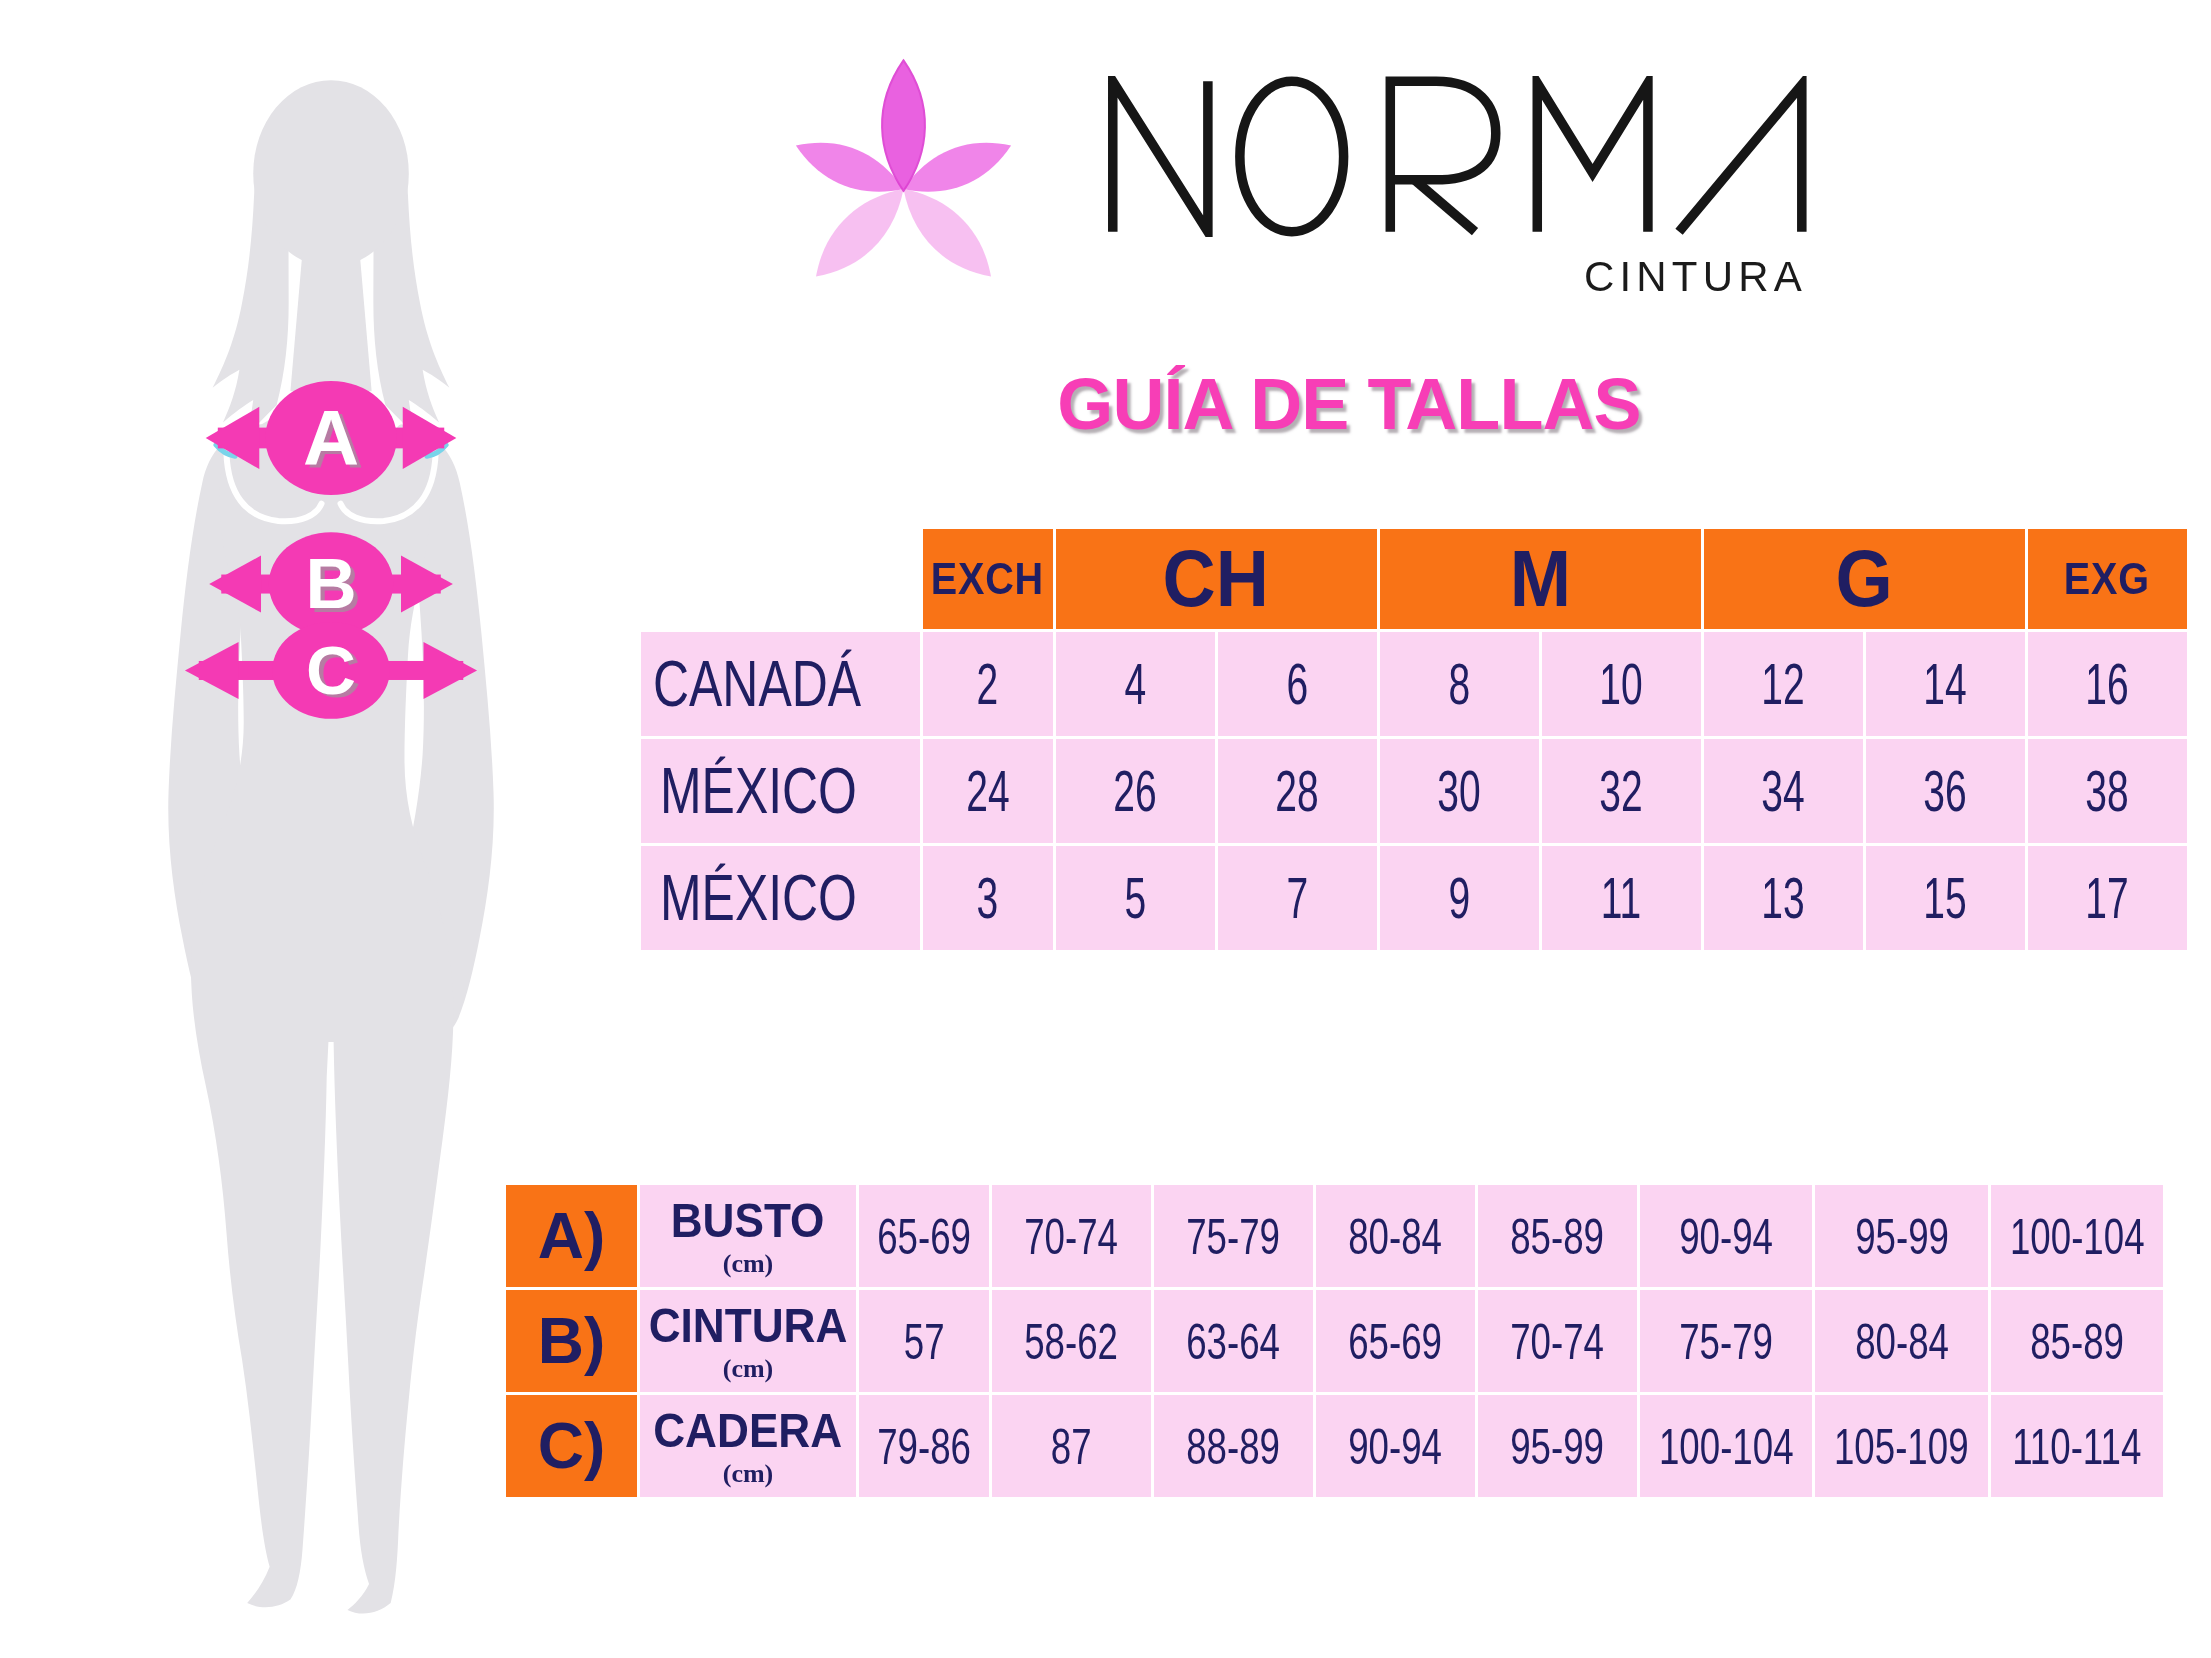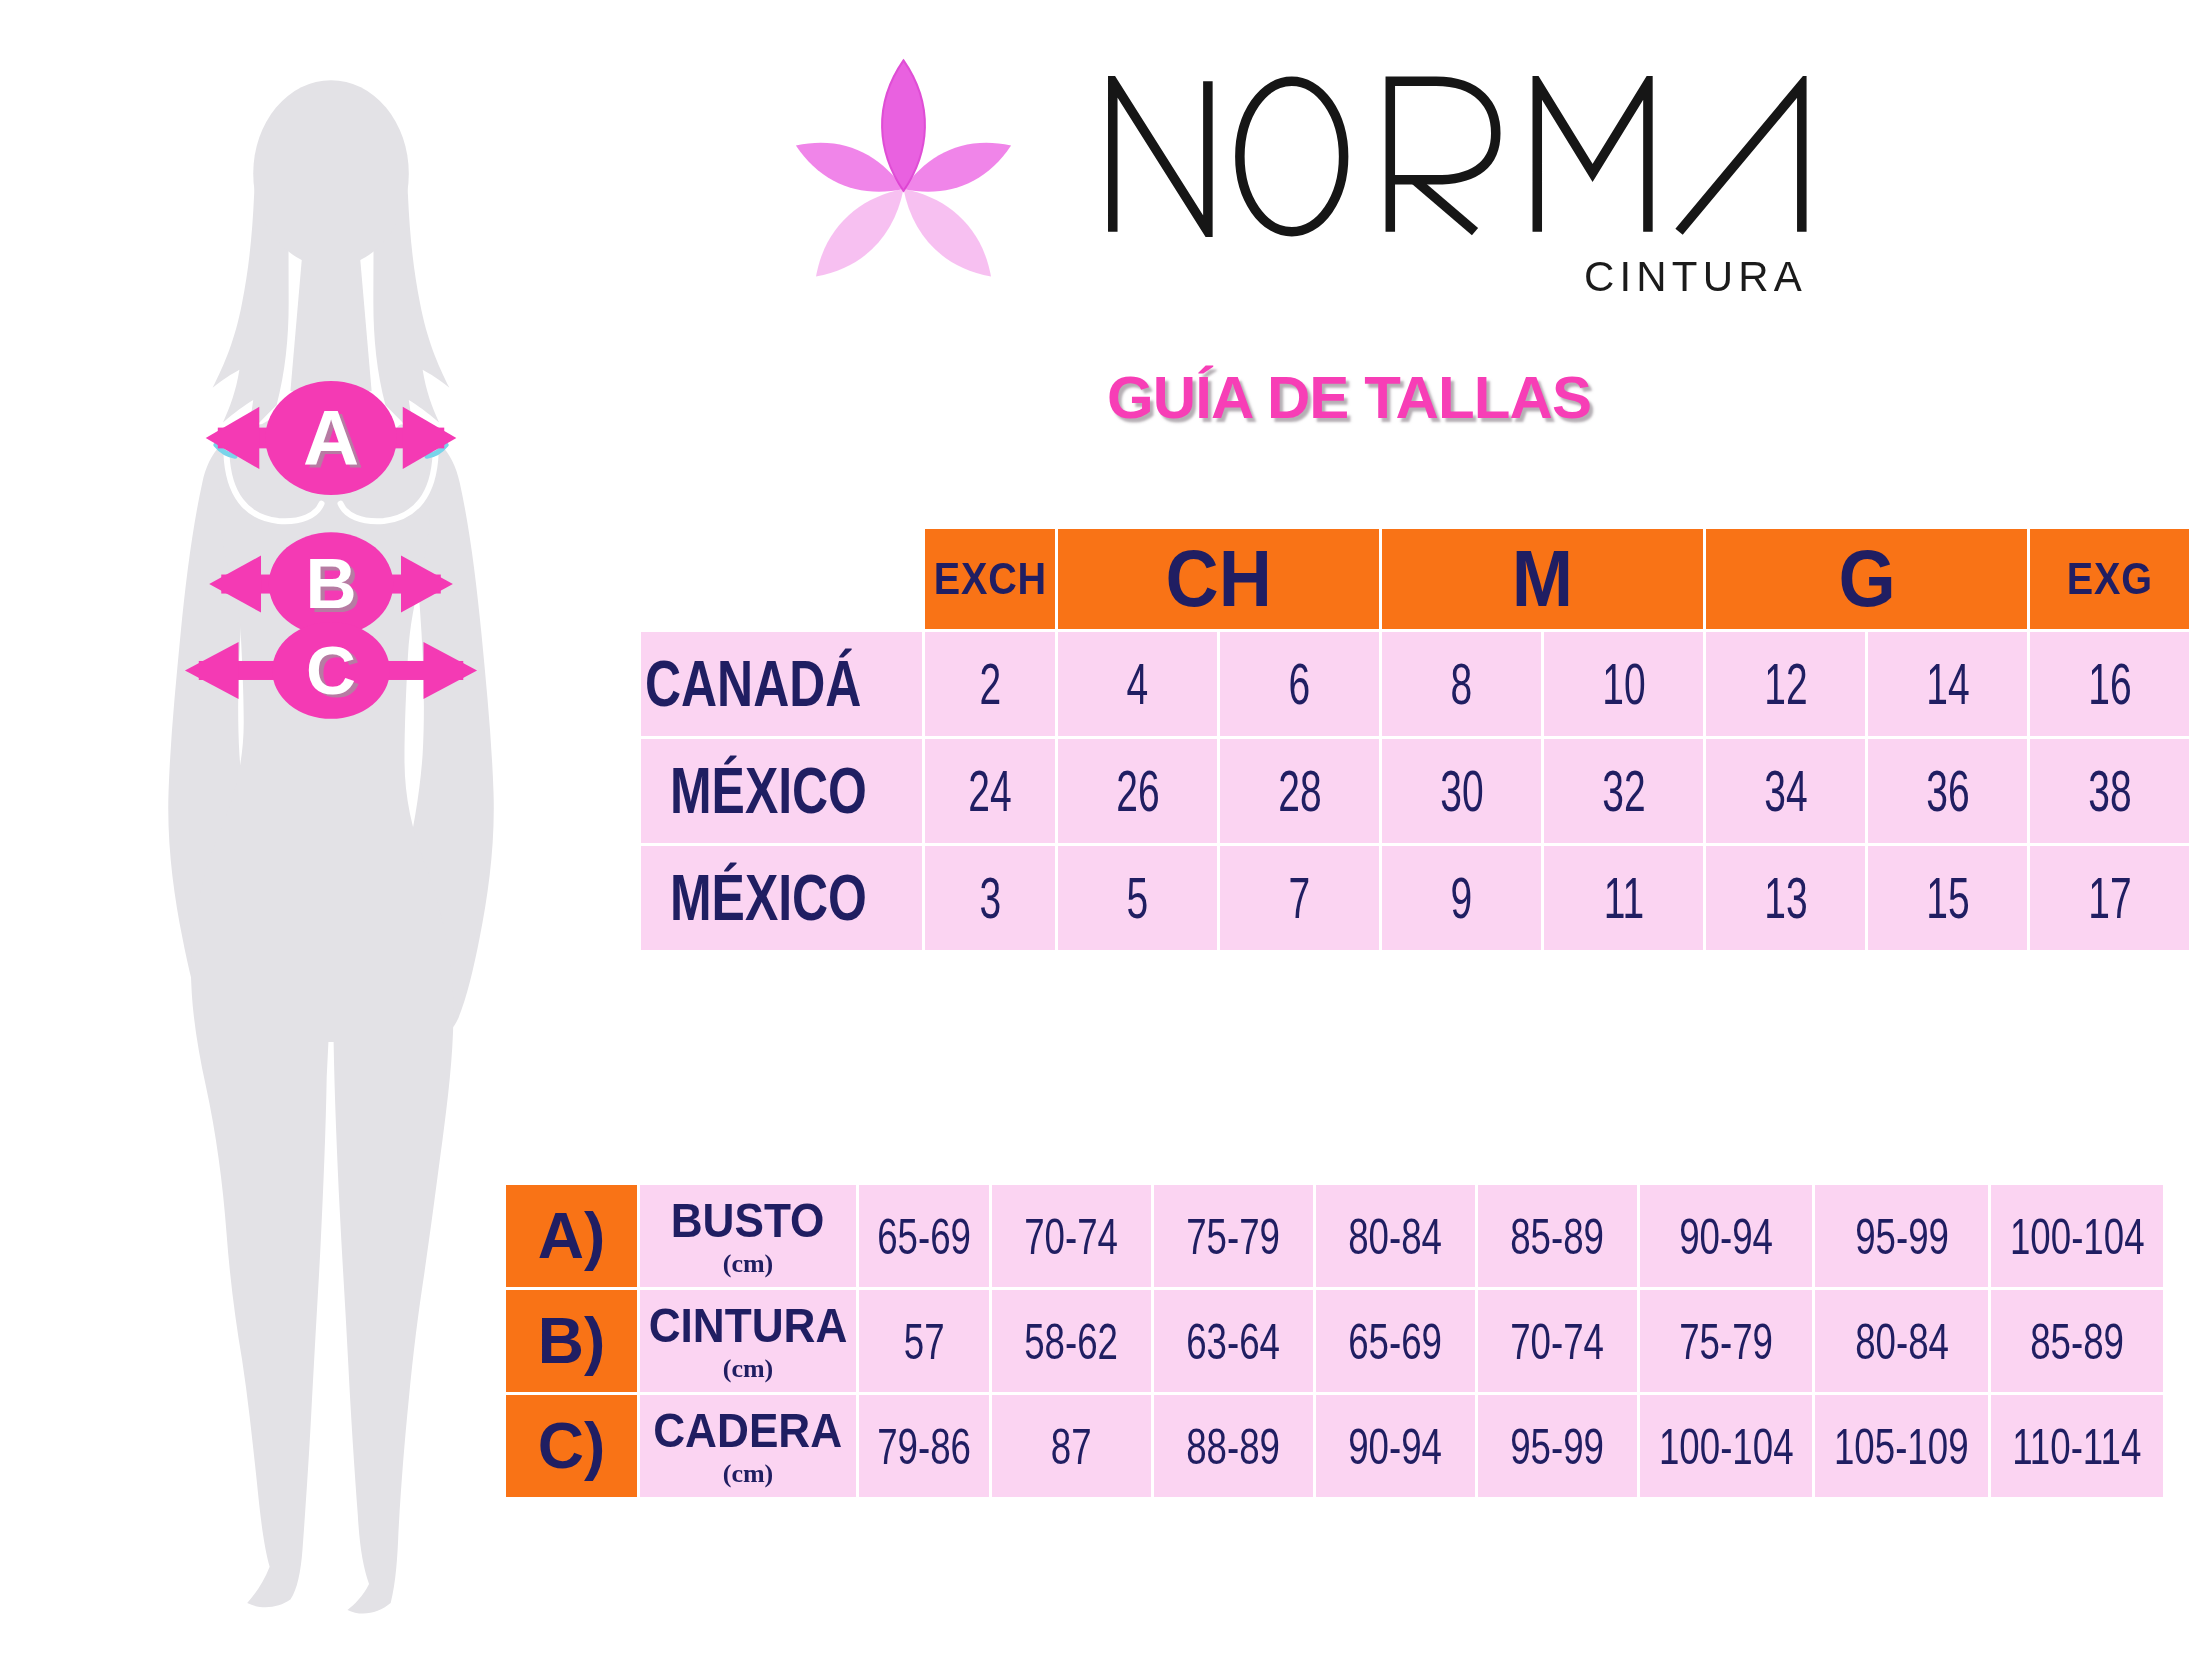--- a/index.html
+++ b/index.html
@@ -5,42 +5,42 @@
   html,body{margin:0;padding:0;background:#ffffff;}
   .canvas{position:relative;width:2212px;height:1659px;background:#ffffff;overflow:hidden;
           font-family:"Liberation Sans",sans-serif;}
   svg{display:block;}
   .abs{position:absolute;}
 
   
   .couture{position:absolute;left:1572px;top:253px;width:235px;text-align:right;
            font-size:42px;letter-spacing:5.2px;color:#1b1b1b;font-weight:400;}
   .title{position:absolute;left:951px;top:363px;width:796px;text-align:center;
-         font-size:60px;font-weight:700;color:#f73eb6;letter-spacing:-0.9px;
+         font-size:72px;font-weight:700;color:#f73eb6;letter-spacing:-0.9px;
          text-shadow:3.5px 3.5px 2.6px rgba(120,110,118,0.55);white-space:nowrap;}
 
   
   table{border-collapse:separate;border-spacing:3.5px;table-layout:fixed;}
   td{padding:0;text-align:center;vertical-align:middle;overflow:hidden;}
   .pink{background:#fbd4f2;}
   .gray{background:#f97316;}
   .blank{background:transparent;}
 
   .size-table{position:absolute;left:638px;top:526px;}
   .measure-table{position:absolute;left:503px;top:1182px;}
 
   .hbig{font-size:80px;font-weight:700;color:#201e62;display:inline-block;transform:scale(0.92,1);}
   .hsmall{font-size:45px;font-weight:700;color:#201e62;display:inline-block;transform:scale(0.88,1);letter-spacing:0.9px;}
   .clabel{font-size:64px;color:#201e62;display:inline-block;transform:scale(0.78,1.02);transform-origin:left center;white-space:nowrap;}
   .cnum{font-size:52px;color:#201e62;display:inline-block;transform:scale(0.75,1.1);white-space:nowrap;}
   .mnum{font-size:47px;color:#201e62;display:inline-block;transform:scale(0.78,1.06);white-space:nowrap;}
   .mletter{font-size:64px;font-weight:700;color:#201e62;}
   .mname{font-size:48px;font-weight:700;color:#201e62;display:inline-block;transform:scale(0.92,1);white-space:nowrap;}
   .munit{font-size:26px;font-weight:700;color:#201e62;margin-top:1.7px;font-family:Liberation Serif, serif;}
-  td.lab{text-align:right;padding-left:4px;font-weight:bold;}
+  td.lab{text-align:center;padding-left:12px;}
 </style>
 </head>
 <body>
 
 <div class="canvas">
 
   <svg class="abs" style="left:0;top:0" width="605" height="1659" viewBox="0 0 700 1918">
     <g fill="#e3e2e6" stroke="none">
 
       <path d="M336,118 C306,140 296,180 294,225 C292,270 288,310 280,350 C272,392 260,420 246,448 C258,438 268,432 277,427 C273,452 266,470 258,488 C272,476 283,468 293,462 C291,478 288,492 284,505 C298,490 310,478 320,468 C330,430 334,390 334,350 C334,280 332,180 342,130 Z"></path>

